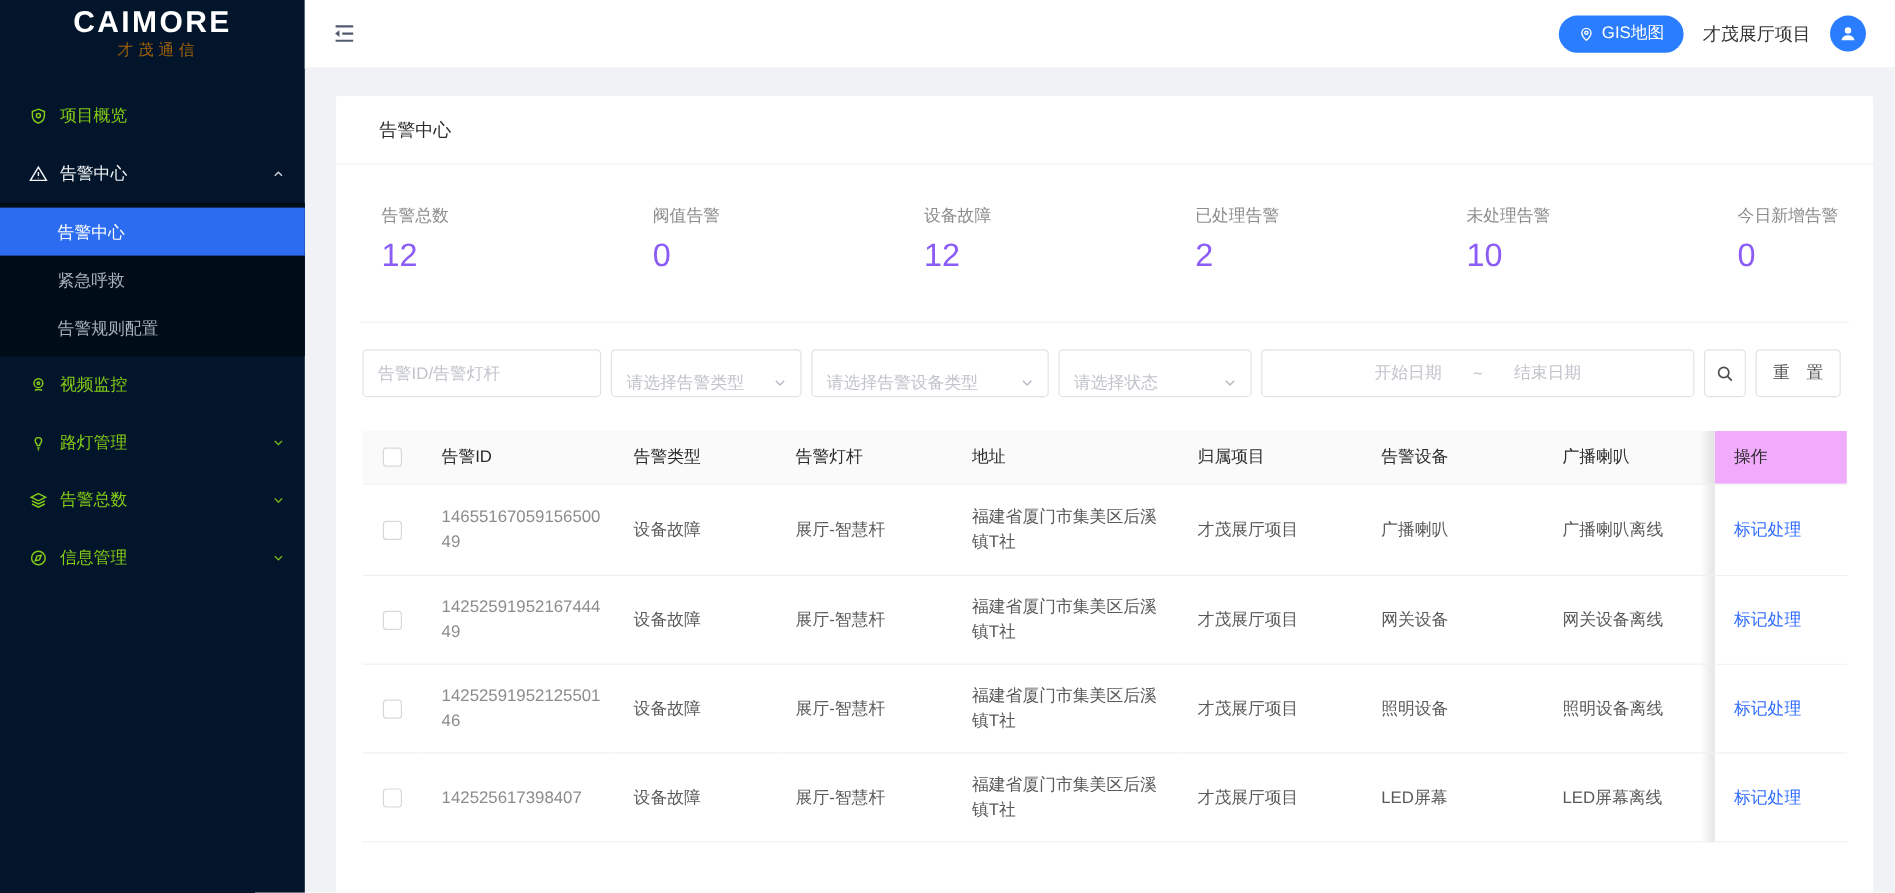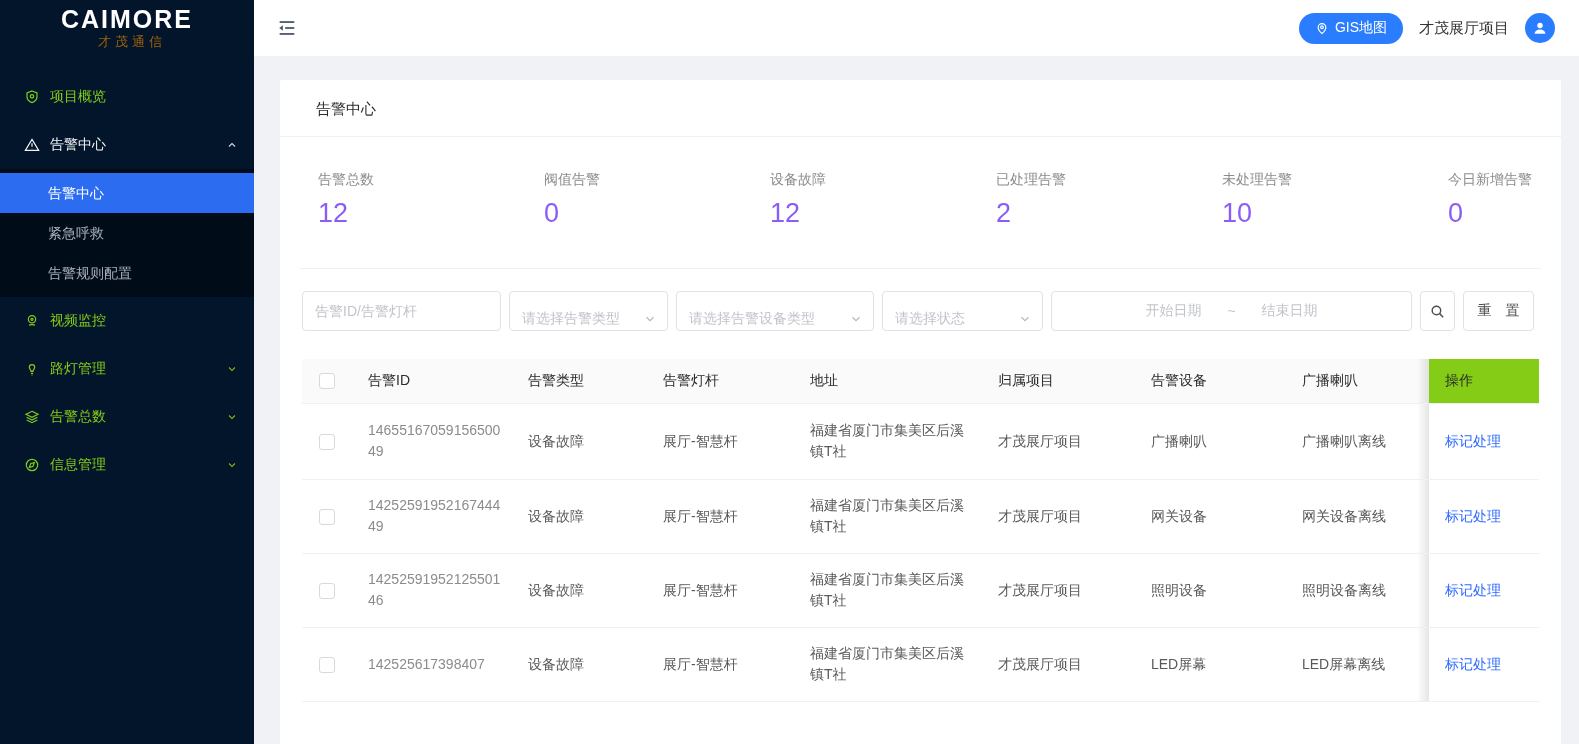--- a/index.html
+++ b/index.html
@@ -78,21 +78,21 @@
   thead th { background:#fafafa; height:44px; text-align:left; padding:0 8px 0 16px;
     color:#2b2b2b; font-weight:500; font-size:14px; border-bottom:1px solid #f0f0f0; }
   tbody td { height:74px; padding:14px 8px 14px 16px; border-bottom:1px solid #f0f0f0;
     color:#595959; font-size:14px; vertical-align:middle; line-height:21px; }
   tr.row-1 td { height:76px; }
   .cell-id { color:#8c8c8c; word-break:break-all; display:block; width:138px; }
   td.td-check, th.th-check { padding:0; text-align:center; }
   .checkbox { display:inline-block; width:16px; height:16px; border:1px solid #d9d9d9;
     border-radius:3px; background:#fff; cursor:pointer; vertical-align:middle; }
   .fixed-col { position:relative; background:#fff; }
-  th.fixed-col { background:#84cc16; }
+  th.fixed-col { background:#f0abfc; }
   .fixed-col::before { content:""; position:absolute; left:-12px; top:0; bottom:0; width:12px;
     background:linear-gradient(to left, rgba(0,0,0,0.10), rgba(0,0,0,0)); pointer-events:none; }
   .link { color:#2f6bff; cursor:pointer; text-decoration:none; }
 </style>
 </head>
 <body>
 
 <div class="app">
 
   <aside class="sidebar">

